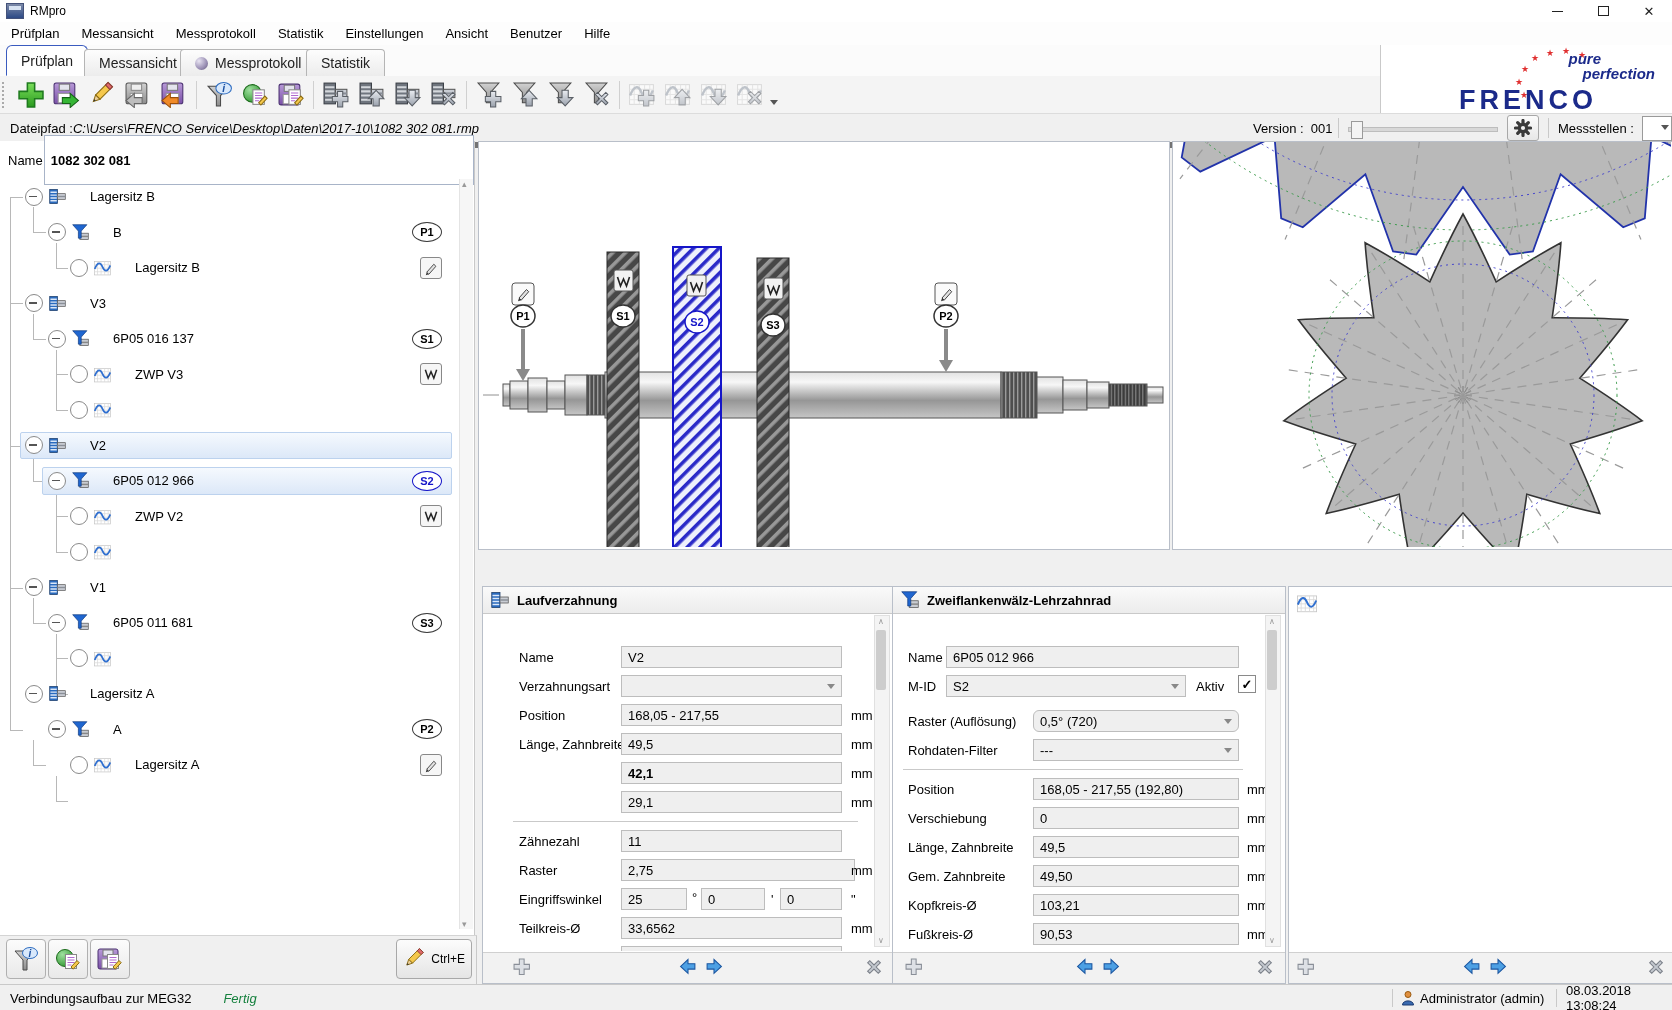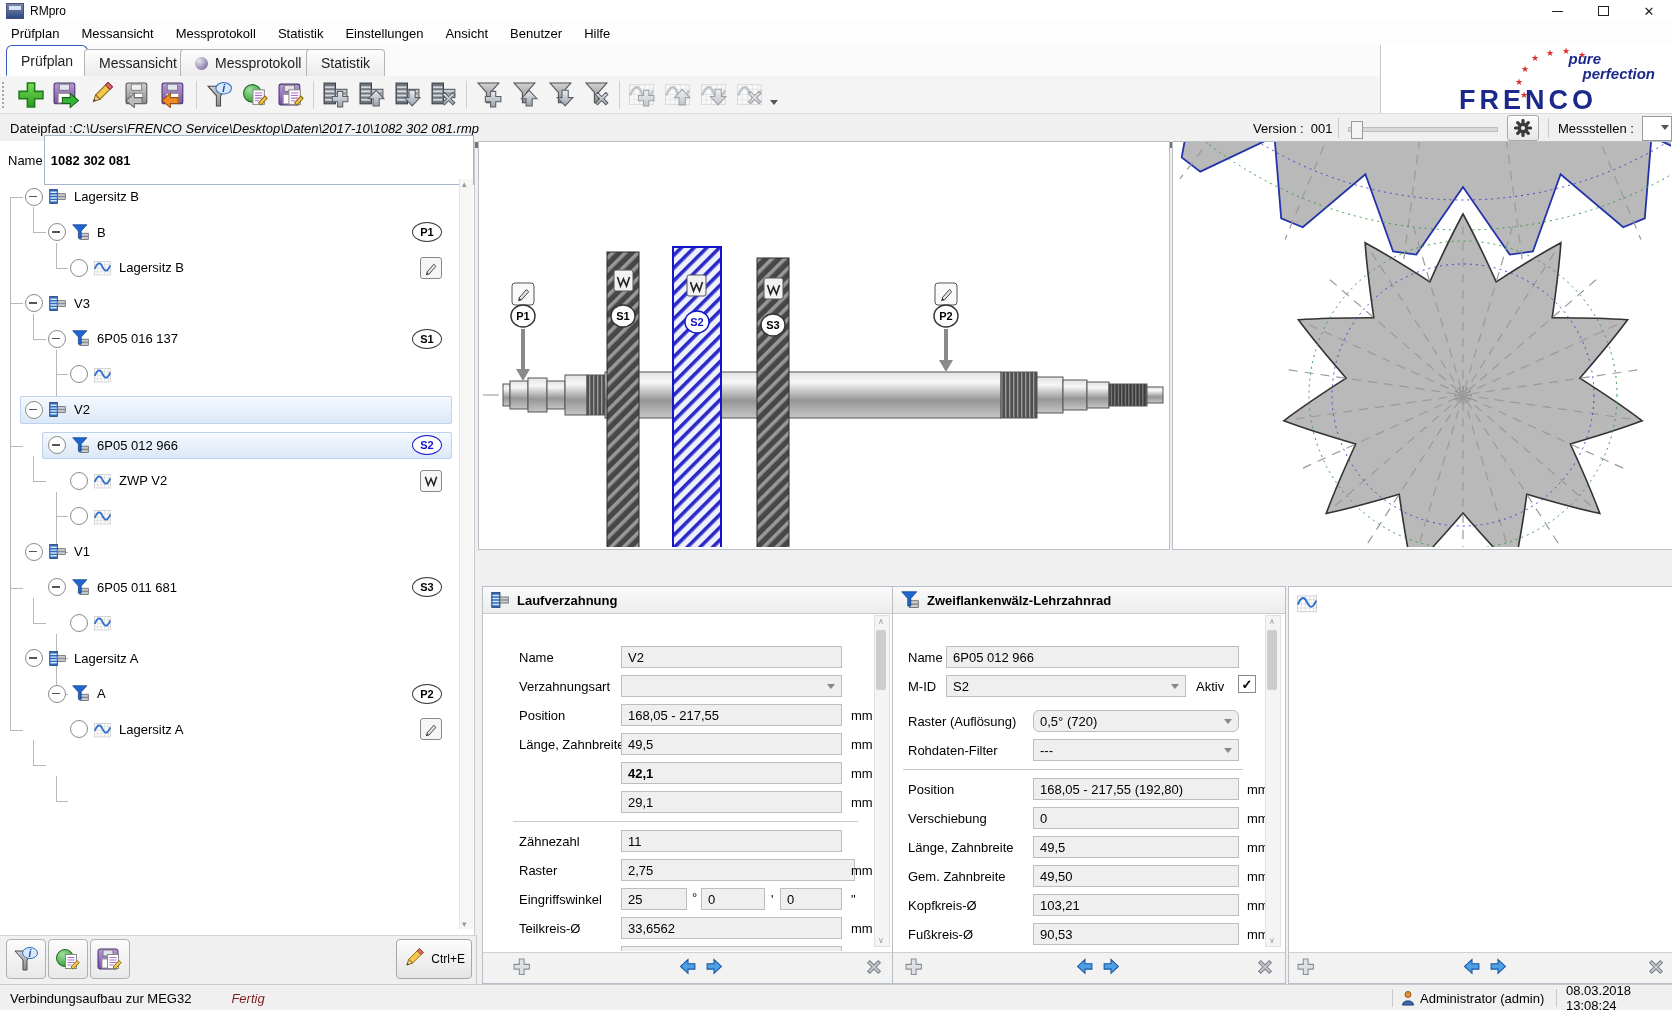--- a/index.html
+++ b/index.html
@@ -81,21 +81,21 @@
              font-size:13px;font-family:"Liberation Sans",sans-serif;padding:12px 6px;}
   .treebody{position:absolute;left:0;top:38px;width:456px;height:650px;}
   .trow{height:35.5px;display:flex;align-items:center;position:relative;}
   .trow .rowbg{position:absolute;left:20px;right:4px;top:4px;bottom:4px;border-radius:2px;}
   .trow.sel .rowbg{background:linear-gradient(#f5f9fe,#dce8f8);border:1px solid #bcd2ee;}
   .pad0{padding-left:25px;}.pad1{padding-left:48px;}.pad2{padding-left:70px;}
   .expander,.leafdot{width:16px;height:16px;border-radius:50%;border:1px solid #8a8a8a;background:#fff;
            position:relative;flex:none;z-index:1;}
   .expander::after{content:'';position:absolute;left:3px;top:7px;width:8px;height:1.5px;background:#555;}
   .ticon{margin-left:6px;flex:none;z-index:1;}
-  .tlabel{margin-left:8px;font-size:13px;z-index:1;}
+  .tlabel{margin-left:24px;font-size:13px;z-index:1;}
   .badge{position:absolute;right:14px;z-index:2;}
   .oval{min-width:22px;height:18px;padding:0 3px;border:1.5px solid #3a3a3a;border-radius:50%;background:#fff;
         display:flex;align-items:center;justify-content:center;font-size:11px;font-weight:bold;}
   .oval.blue{border-color:#1515c8;color:#1515c8;}
   .sqbadge{width:20px;height:20px;border:1px solid #888;border-radius:3px;background:#f6f6f6;
            display:flex;align-items:center;justify-content:center;}
   .vline{position:absolute;width:1px;background:#b8b8b8;}
   .hline{position:absolute;height:1px;background:#b8b8b8;}
   .tscroll{position:absolute;right:1px;top:38px;width:13px;height:750px;background:#f6f6f6;border-left:1px solid #e4e4e4;}
   .tscroll::before{content:'\25B4';position:absolute;top:0;left:2px;color:#999;font-size:9px;}
@@ -138,21 +138,21 @@
 
   .navrow{position:absolute;left:0;right:0;bottom:0;height:30px;background:#f2f2f2;border-top:1px solid #d0d0d0;}
   .navico{position:absolute;top:5px;width:18px;height:18px;}
 
   .emptypanel{left:1288px;top:586px;width:384px;height:396px;}
 
   
   .statusbar{left:0;top:984px;width:1672px;height:26px;background:#f0f0f0;border-top:1px solid #c9c9c9;
              display:flex;align-items:center;font-size:13px;}
   .stconn{margin-left:10px;}
-  .stfertig{margin-left:40px;color:#7f1d1d;font-style:italic;}
+  .stfertig{margin-left:32px;color:#15803d;font-style:italic;}
   .stsep{position:absolute;width:1px;height:18px;background:#c9c9c9;top:4px;}
   .stuser{position:absolute;left:1420px;}
   .stdate{position:absolute;left:1566px;}
   svg text{font-family:"Liberation Sans",sans-serif;}
 </style>
 </head>
 <body>
 
 <svg width="0" height="0" style="position:absolute">
 <defs>
@@ -592,20 +592,32 @@
           </svg>
         <span class="tlabel">V3</span>
         </div>
       <div class="trow pad1">
         <span class="expander"></span>
         <svg class="ticon" width="17" height="17" viewBox="0 0 24 24">
             <use href="#s-funnel24"></use>
           </svg>
         <span class="tlabel">6P05 016 137</span>
         <span class="badge oval">S1</span>
+        </div>
+      <div class="trow pad2">
+        <span class="leafdot"></span>
+        <svg class="ticon" width="17" height="17" viewBox="0 0 24 24">
+            <use href="#s-wave24"></use>
+          </svg>
+        <span class="tlabel">ZWP V3</span>
+        <span class="badge sqbadge">
+            <svg width="16" height="16" viewBox="0 0 17 17">
+              <use href="#s-wb"></use>
+            </svg>
+          </span>
         </div>
       <div class="trow pad2">
         <span class="leafdot"></span>
         <svg class="ticon" width="17" height="17" viewBox="0 0 24 24">
             <use href="#s-wave24"></use>
           </svg>
         <span class="tlabel"></span>
         </div>
       <div class="trow pad0 sel">
           <span class="rowbg"></span>

